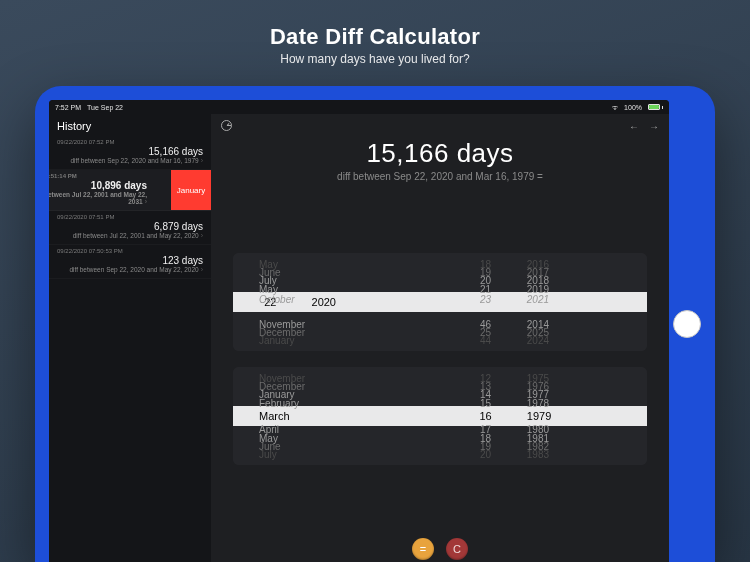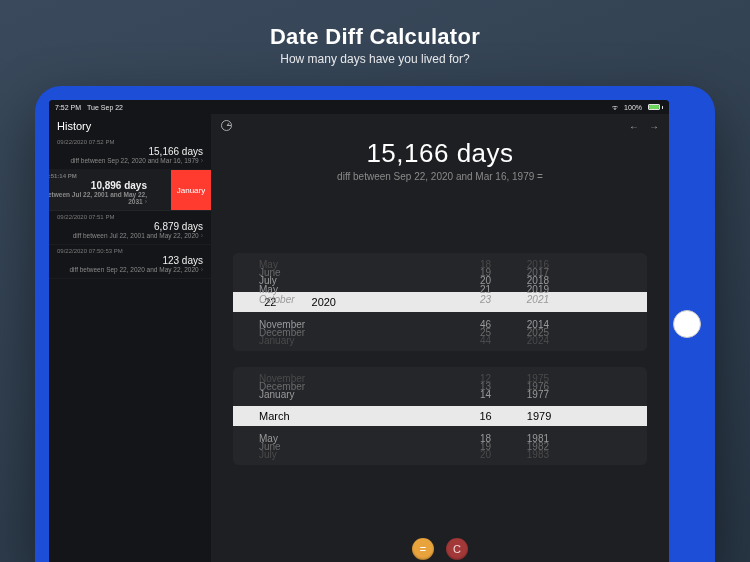--- a/index.html
+++ b/index.html
@@ -197,25 +197,35 @@
               <div class="wheel-row faded2" style="top: 12px;">
                 <span class="m">December</span>
                 <span class="d">13</span>
                 <span class="y">1976</span>
               </div>
               <div class="wheel-row faded1" style="top: 20px;">
                 <span class="m">January</span>
                 <span class="d">14</span>
                 <span class="y">1977</span>
               </div>
+              <div class="wheel-row faded1" style="top: 29px;">
+                <span class="m">February</span>
+                <span class="d">15</span>
+                <span class="y">1978</span>
+              </div>
               <div class="wheel-row wr-sel">
                 <span class="m">March</span>
                 <span class="d">16</span>
                 <span class="y">1979</span>
               </div>
+              <div class="wheel-row faded1" style="top: 55px;">
+                <span class="m">April</span>
+                <span class="d">17</span>
+                <span class="y">1980</span>
+              </div>
               <div class="wheel-row faded1" style="top: 64px;">
                 <span class="m">May</span>
                 <span class="d">18</span>
                 <span class="y">1981</span>
               </div>
               <div class="wheel-row faded2" style="top: 72px;">
                 <span class="m">June</span>
                 <span class="d">19</span>
                 <span class="y">1982</span>
               </div>

